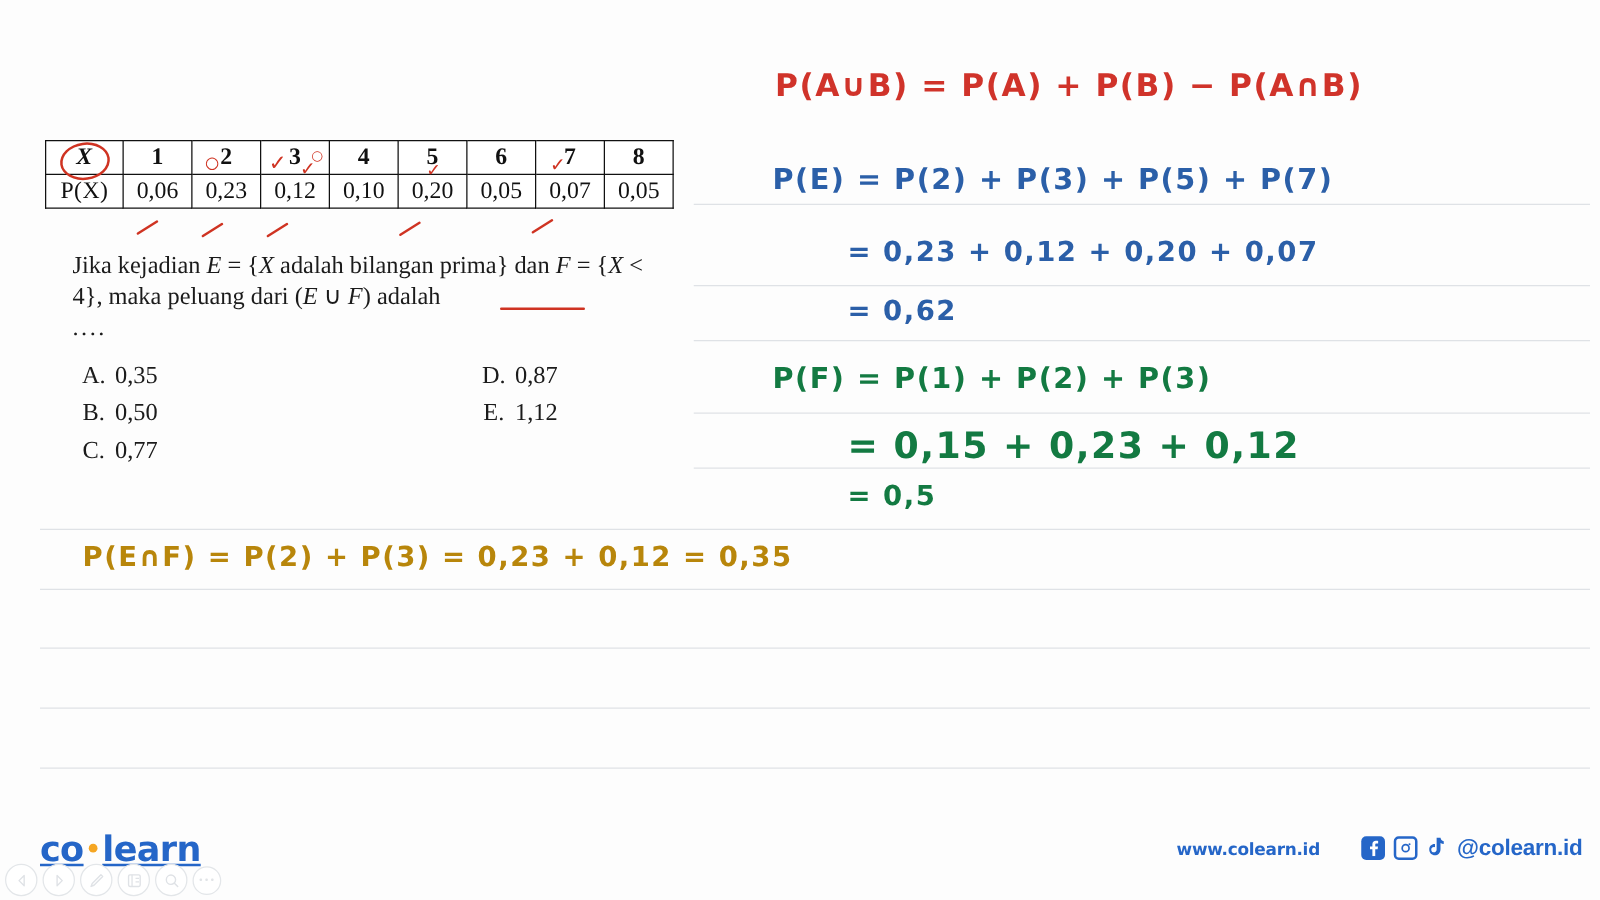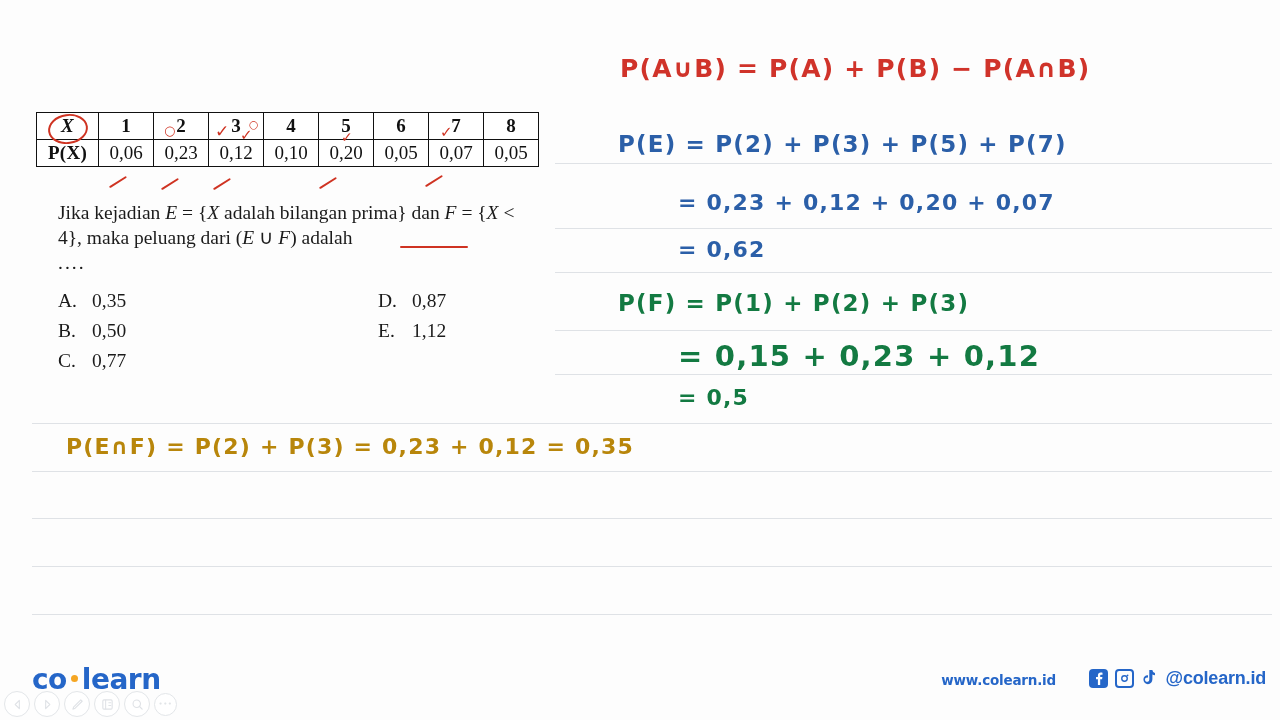--- a/index.html
+++ b/index.html
@@ -55,31 +55,31 @@
   }
   #dist-table td.hdr {
     font-weight: bold;
     font-style: italic;
     width: 62px;
     letter-spacing: .3px;
   }
   #dist-table tr.row-x td { font-weight: bold; }
   #dist-table tr.row-x td.val { width: 55px; font-weight: bold; font-style: normal;}
   #dist-table tr.row-p td.val { width: 55px; font-weight: normal; }
-  #dist-table td.hdr-p { font-weight: bold; font-style: normal; }
+  #dist-table td.hdr-p { font-weight: normal; font-style: normal; }
 
   
   #choices {
     position: absolute;
     left: 58px; top: 290px;
     width: 480px;
     font-size: 19.5px;
     color: #1b1b1b;
   }
-  .choice-col { position: absolute; }
+  .choice-col { position: absolute; text-align: center; }
   .choice-row { height: 30px; white-space: nowrap; }
   .choice-lbl { display: inline-block; width: 34px; }
   .ellipse-x {
     position: absolute;
     border: 2.2px solid #cf3322;
     border-radius: 50%;
     transform: rotate(-8deg);
   }
   .tick {
     position: absolute;
@@ -117,20 +117,21 @@
 
   
   #logo {
     position: absolute;
     left: 32px; top: 663px;
     font-family: "DejaVu Sans", sans-serif;
     font-weight: bold;
     font-size: 28px;
     color: #2566c8;
     letter-spacing: -.5px;
+    text-decoration: underline;
   }
   #logo .dot {
     display: inline-block;
     width: 7px; height: 7px;
     background: #f5a623;
     border-radius: 50%;
     margin: 0 4px 5px 4px;
     vertical-align: middle;
   }
   #site-url {

